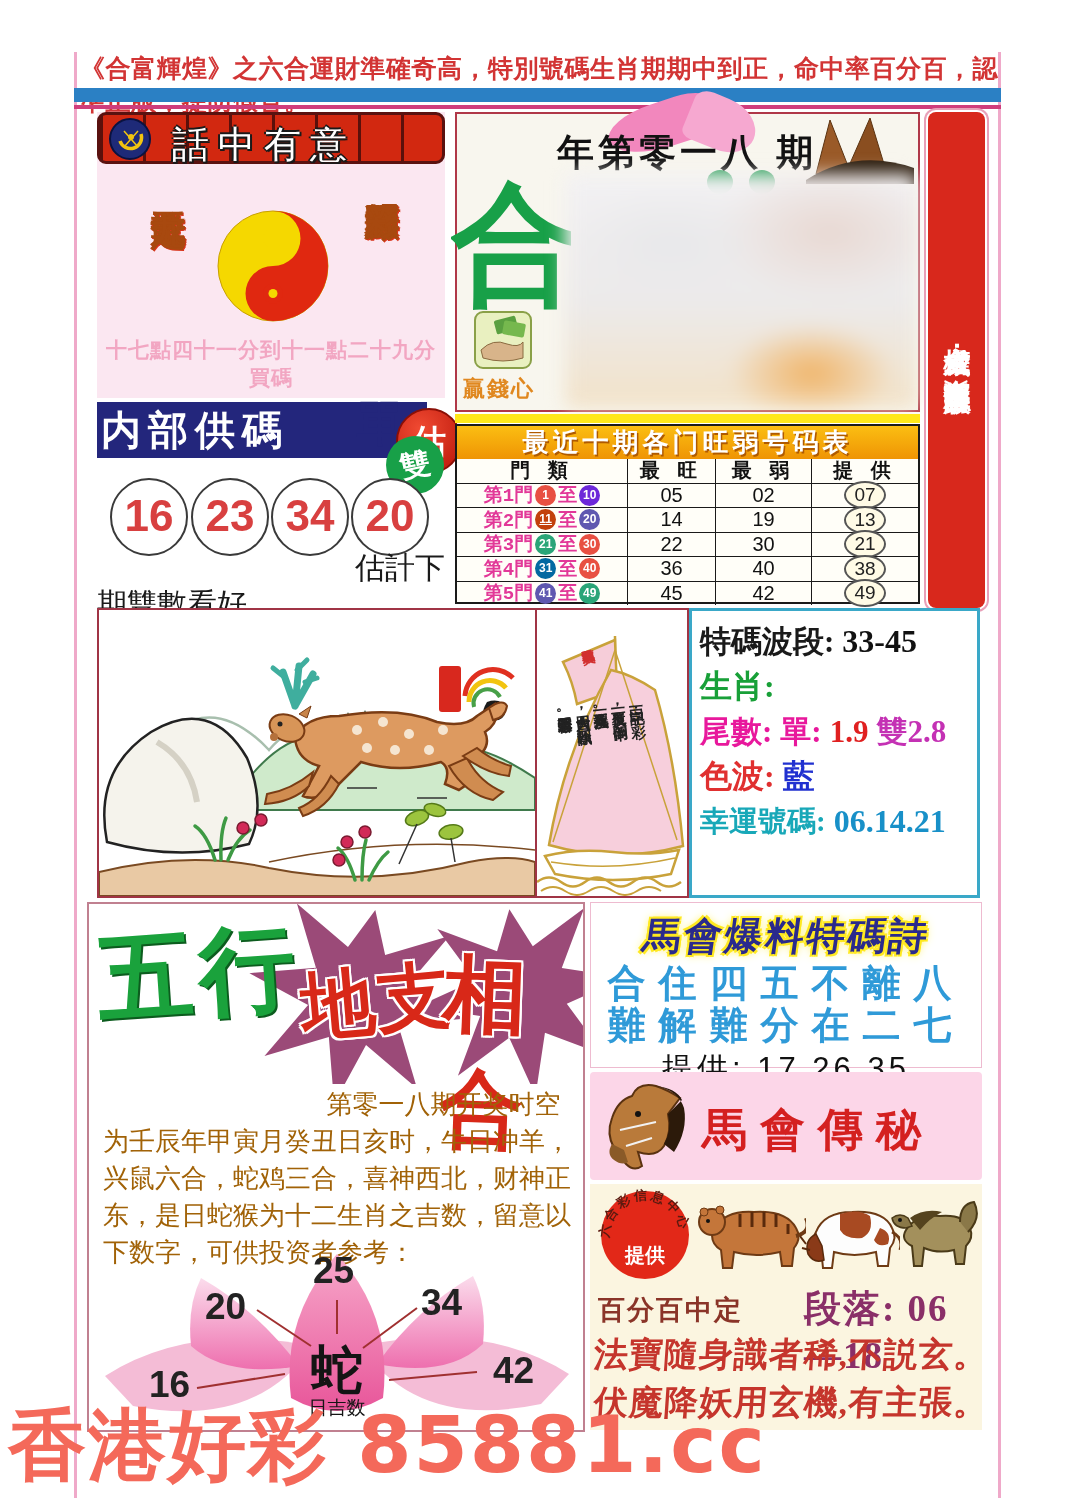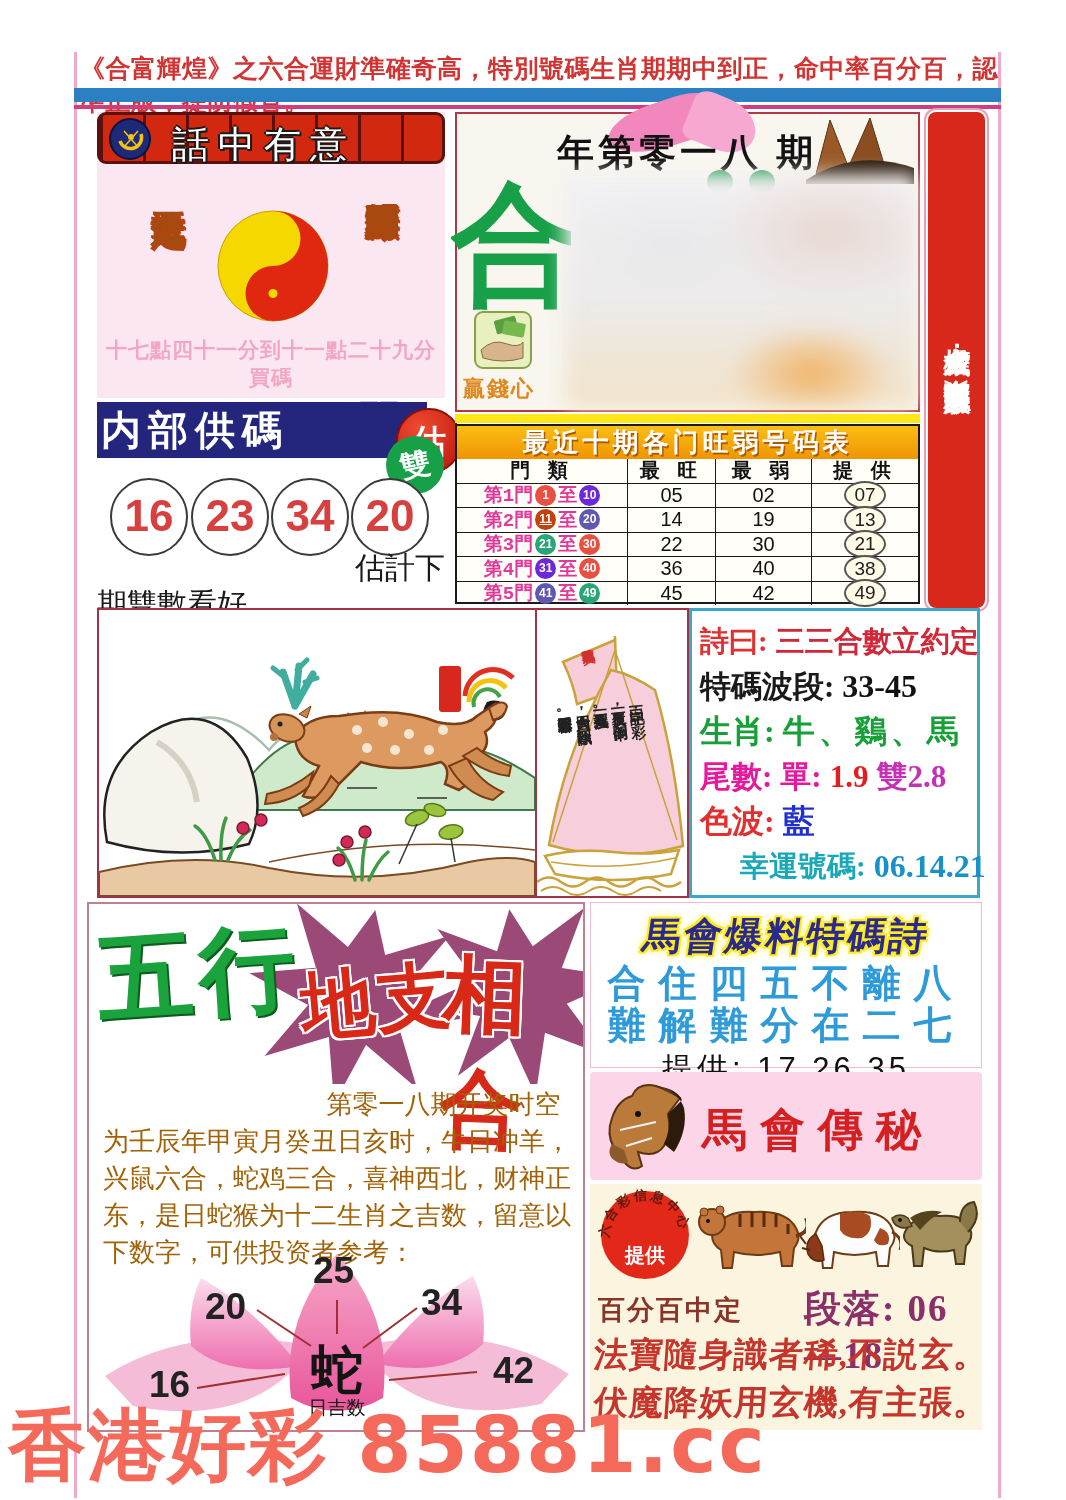--- a/index.html
+++ b/index.html
@@ -222,21 +222,21 @@
         <span class="ball" style="background-color: rgb(232, 80, 66);">30</span>
       </div>
       <div class="tcell">22</div>
       <div class="tcell">30</div>
       <div class="tcell">
           <span class="oval">21</span>
         </div>
 
       <div class="tcell door">
         <span class="doorlbl">第4門</span>
-        <span class="ball" style="background-color: #6d28d9;">31</span>
+        <span class="ball" style="background-color: #0369a1;">31</span>
         <span class="zhi">至</span>
         <span class="ball" style="background-color: rgb(232, 80, 66);">40</span>
       </div>
       <div class="tcell">36</div>
       <div class="tcell">40</div>
       <div class="tcell">
           <span class="oval">38</span>
         </div>
 
       <div class="tcell door">
@@ -337,43 +337,38 @@
   <div class="abs sail-flagtext">順風尋寶</div>
   <div class="abs sail-texts">
     <div>一字記曰：彩</div>
     <div>一五反覆，倒中間。</div>
     <div>生死決擇一三八。</div>
     <div>四六自大，執除四。</div>
     <div>中彩還需三三合。</div>
   </div>
 
   <div class="abs info-box serif">
-    <div class="info-line" style="font-size:29px;">
-      <span style="color:#e03030">詩曰:</span>
-      <span style="color:#d02838">三三合數立約定</span>
-    </div>
     <div class="info-line" style="font-size:31px;">
       <span style="color:#1a1a1a">特碼波段:</span>
       <span style="color:#111;font-size:32px">33-45</span>
     </div>
     <div class="info-line" style="font-size:32px;">
       <span style="color:#18a038">生肖:</span>
-      <span style="color:#18a038;letter-spacing:4px">牛、鷄、馬</span>
     </div>
     <div class="info-line" style="font-size:31px;">
       <span style="color:#e8189c">尾數:</span>
       <span style="color:#e8189c">單:</span>
       <span style="color:#e02020">1.9</span>
       <span style="color:#c431b4">雙2.8</span>
     </div>
     <div class="info-line" style="font-size:32px;">
       <span style="color:#e03030">色波:</span>
       <span style="color:#2030d0">藍</span>
     </div>
-    <div class="info-line" style="font-size:29px;margin-left:40px;">
+    <div class="info-line" style="font-size:29px;">
       <span style="color:#18a8b8">幸運號碼:</span>
       <span style="color:#1890c8;font-size:32px">06.14.21</span>
     </div>
   </div>
 
   <div class="abs wuxing-box">
     <svg width="494" height="180" viewBox="0 0 494 180" style="position:absolute;left:0;top:0">
       <g fill="#9b4a78">
         <polygon transform="translate(268,92) rotate(12)" points="110,0 46,19 78,78 19,46 0,110 -19,46 -78,78 -46,19 -110,0 -46,-19 -78,-78 -19,-46 0,-88 19,-46 78,-78 46,-19"></polygon>
         <polygon transform="translate(432,88) rotate(-8) scale(.95)" points="110,0 46,19 78,78 19,46 0,110 -19,46 -78,78 -46,19 -110,0 -46,-19 -78,-78 -19,-46 0,-88 19,-46 78,-78 46,-19"></polygon>

